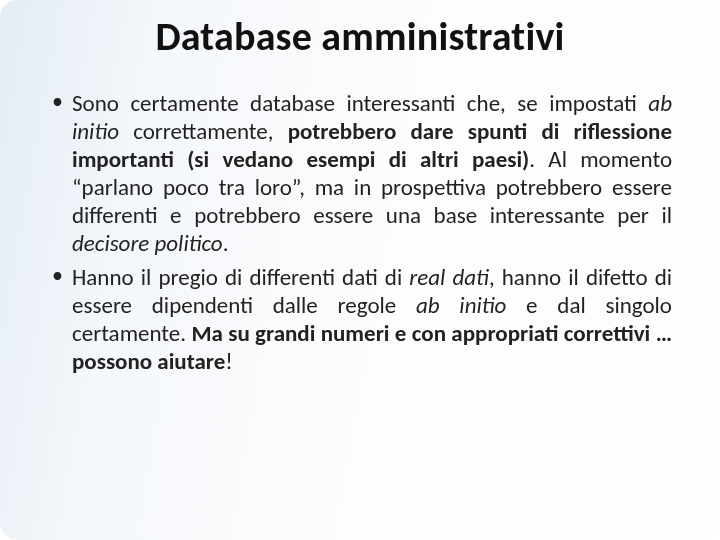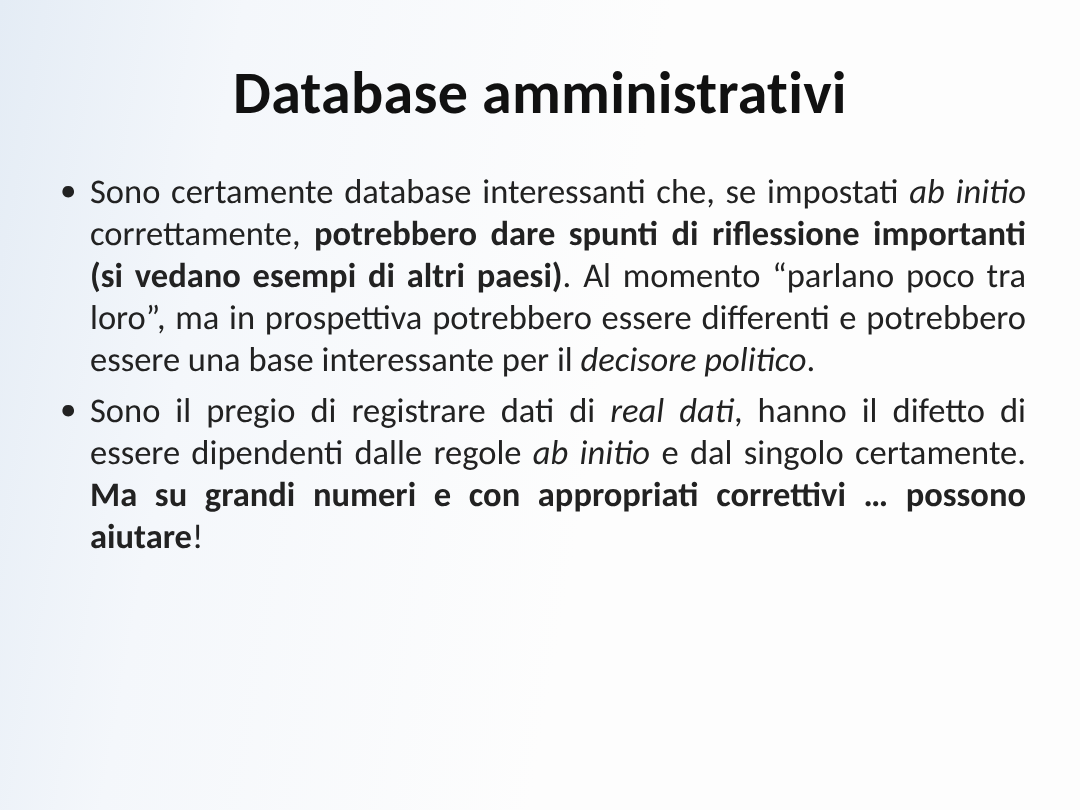--- a/index.html
+++ b/index.html
@@ -9,34 +9,35 @@
     height: 540px;
     overflow: hidden;
   }
   .slide {
     width: 720px;
     height: 540px;
     box-sizing: border-box;
     background: linear-gradient(100deg, #e4ecf5 0%, #f4f7fb 20%, #fdfdfd 55%, #fdfdfd 100%);
     font-family: Calibri, "Segoe UI", Arial, sans-serif;
     color: #1a1a1a;
-    padding: 37px 30px 40px 30px;
+    padding: 12px 30px 40px 30px;
     position: relative;
+    border-radius: 18px;
   }
   .title {
     text-align: center;
     font-weight: 700;
     font-size: 40px;
     letter-spacing: 0.2px;
     margin: 0 0 28px 0;
     color: #111;
   }
   ul.bullets {
     list-style: none;
-    margin: 0;
+    margin: 12px;
     padding: 0 6px 0 6px;
   }
   ul.bullets > li {
     position: relative;
     padding-left: 24px;
     font-size: 23px;
     line-height: 1.22;
     text-align: justify;
     margin-bottom: 6px;
     color: #222;
@@ -53,15 +54,15 @@
   .i { font-style: italic; }
 </style>
 </head>
 <body>
 
 <div class="slide">
   <h1 class="title">Database amministrativi</h1>
 
   <ul class="bullets">
     <li><span>Sono certamente database interessanti che, se impostati </span><span class="i">ab initio</span><span> correttamente, </span><span class="b">potrebbero dare spunti di riflessione importanti (si vedano esempi di altri paesi)</span><span>. Al momento “parlano poco tra loro”, ma in prospettiva potrebbero essere differenti e potrebbero essere una base interessante per il </span><span class="i">decisore politico</span><span>.</span></li>
-    <li><span>Sono il pregio di registrare dati di </span><span class="i">real dati</span><span>, hanno il difetto di essere dipendenti dalle regole </span><span class="i">ab initio</span><span> e dal singolo certamente. </span><span class="b">Ma su grandi numeri e con appropriati correttivi … possono aiutare</span><span>!</span></li>
+    <li><span>Hanno il pregio di differenti dati di </span><span class="i">real dati</span><span>, hanno il difetto di essere dipendenti dalle regole </span><span class="i">ab initio</span><span> e dal singolo certamente. </span><span class="b">Ma su grandi numeri e con appropriati correttivi … possono aiutare</span><span>!</span></li>
   </ul>
 </div>
 
 </body></html>

